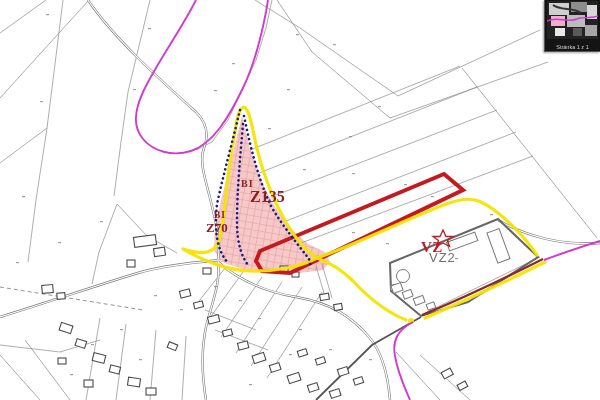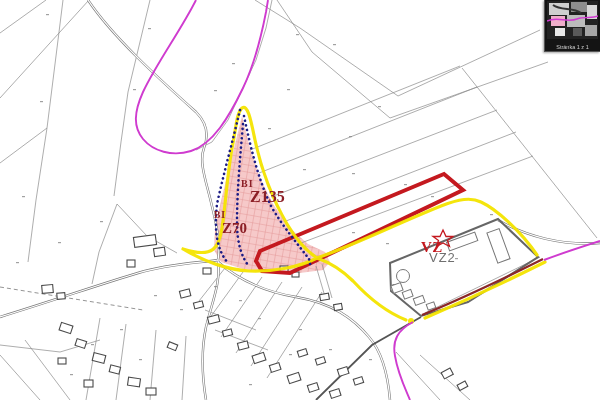--- a/index.html
+++ b/index.html
@@ -4,21 +4,21 @@
 <style>
   html,body{margin:0;padding:0;background:#ffffff;}
   #stage{position:relative;width:600px;height:400px;overflow:hidden;background:#ffffff;
          font-family:"Liberation Sans",sans-serif;}
   #map-svg{position:absolute;left:0;top:0;}
   .zone-label{position:absolute;font-family:"Liberation Serif",serif;font-weight:bold;
               color:#8c1f26;line-height:1;white-space:nowrap;}
   #lbl-z135-type{left:241px;top:179px;font-size:10px;letter-spacing:1px;}
   #lbl-z135-code{left:250px;top:189px;font-size:16px;}
   #lbl-z70-type{left:214px;top:211px;font-size:9.5px;letter-spacing:1px;}
-  #lbl-z70-code{left:222px;top:221px;font-size:15px;}
+  #lbl-z70-code{left:206px;top:221px;font-size:13px;}
   #lbl-vz-type{left:421px;top:240px;font-size:15px;color:#c4191f;letter-spacing:.5px;font-family:Liberation Serif, serif;}
   #lbl-vz2-code{left:429px;top:251px;font-size:13px;color:#6f6f6f;font-weight:normal;
                 letter-spacing:1px;font-family:"Liberation Sans",sans-serif;}
   
   #minimap{position:absolute;right:0;top:0;width:55px;height:51px;background:#141414;
            border-left:1px solid #555;border-bottom:1px solid #555;box-shadow:-1px 1px 2px rgba(0,0,0,.35);}
   #minimap .thumb{position:absolute;left:2px;top:1px;width:51px;height:38px;background:#222;overflow:hidden;}
   .mm{position:absolute;}
   #minimap .pg{position:absolute;left:0;bottom:1px;width:100%;text-align:center;
                font-size:5.5px;color:#cfcfcf;font-family:"Liberation Sans",sans-serif;}

